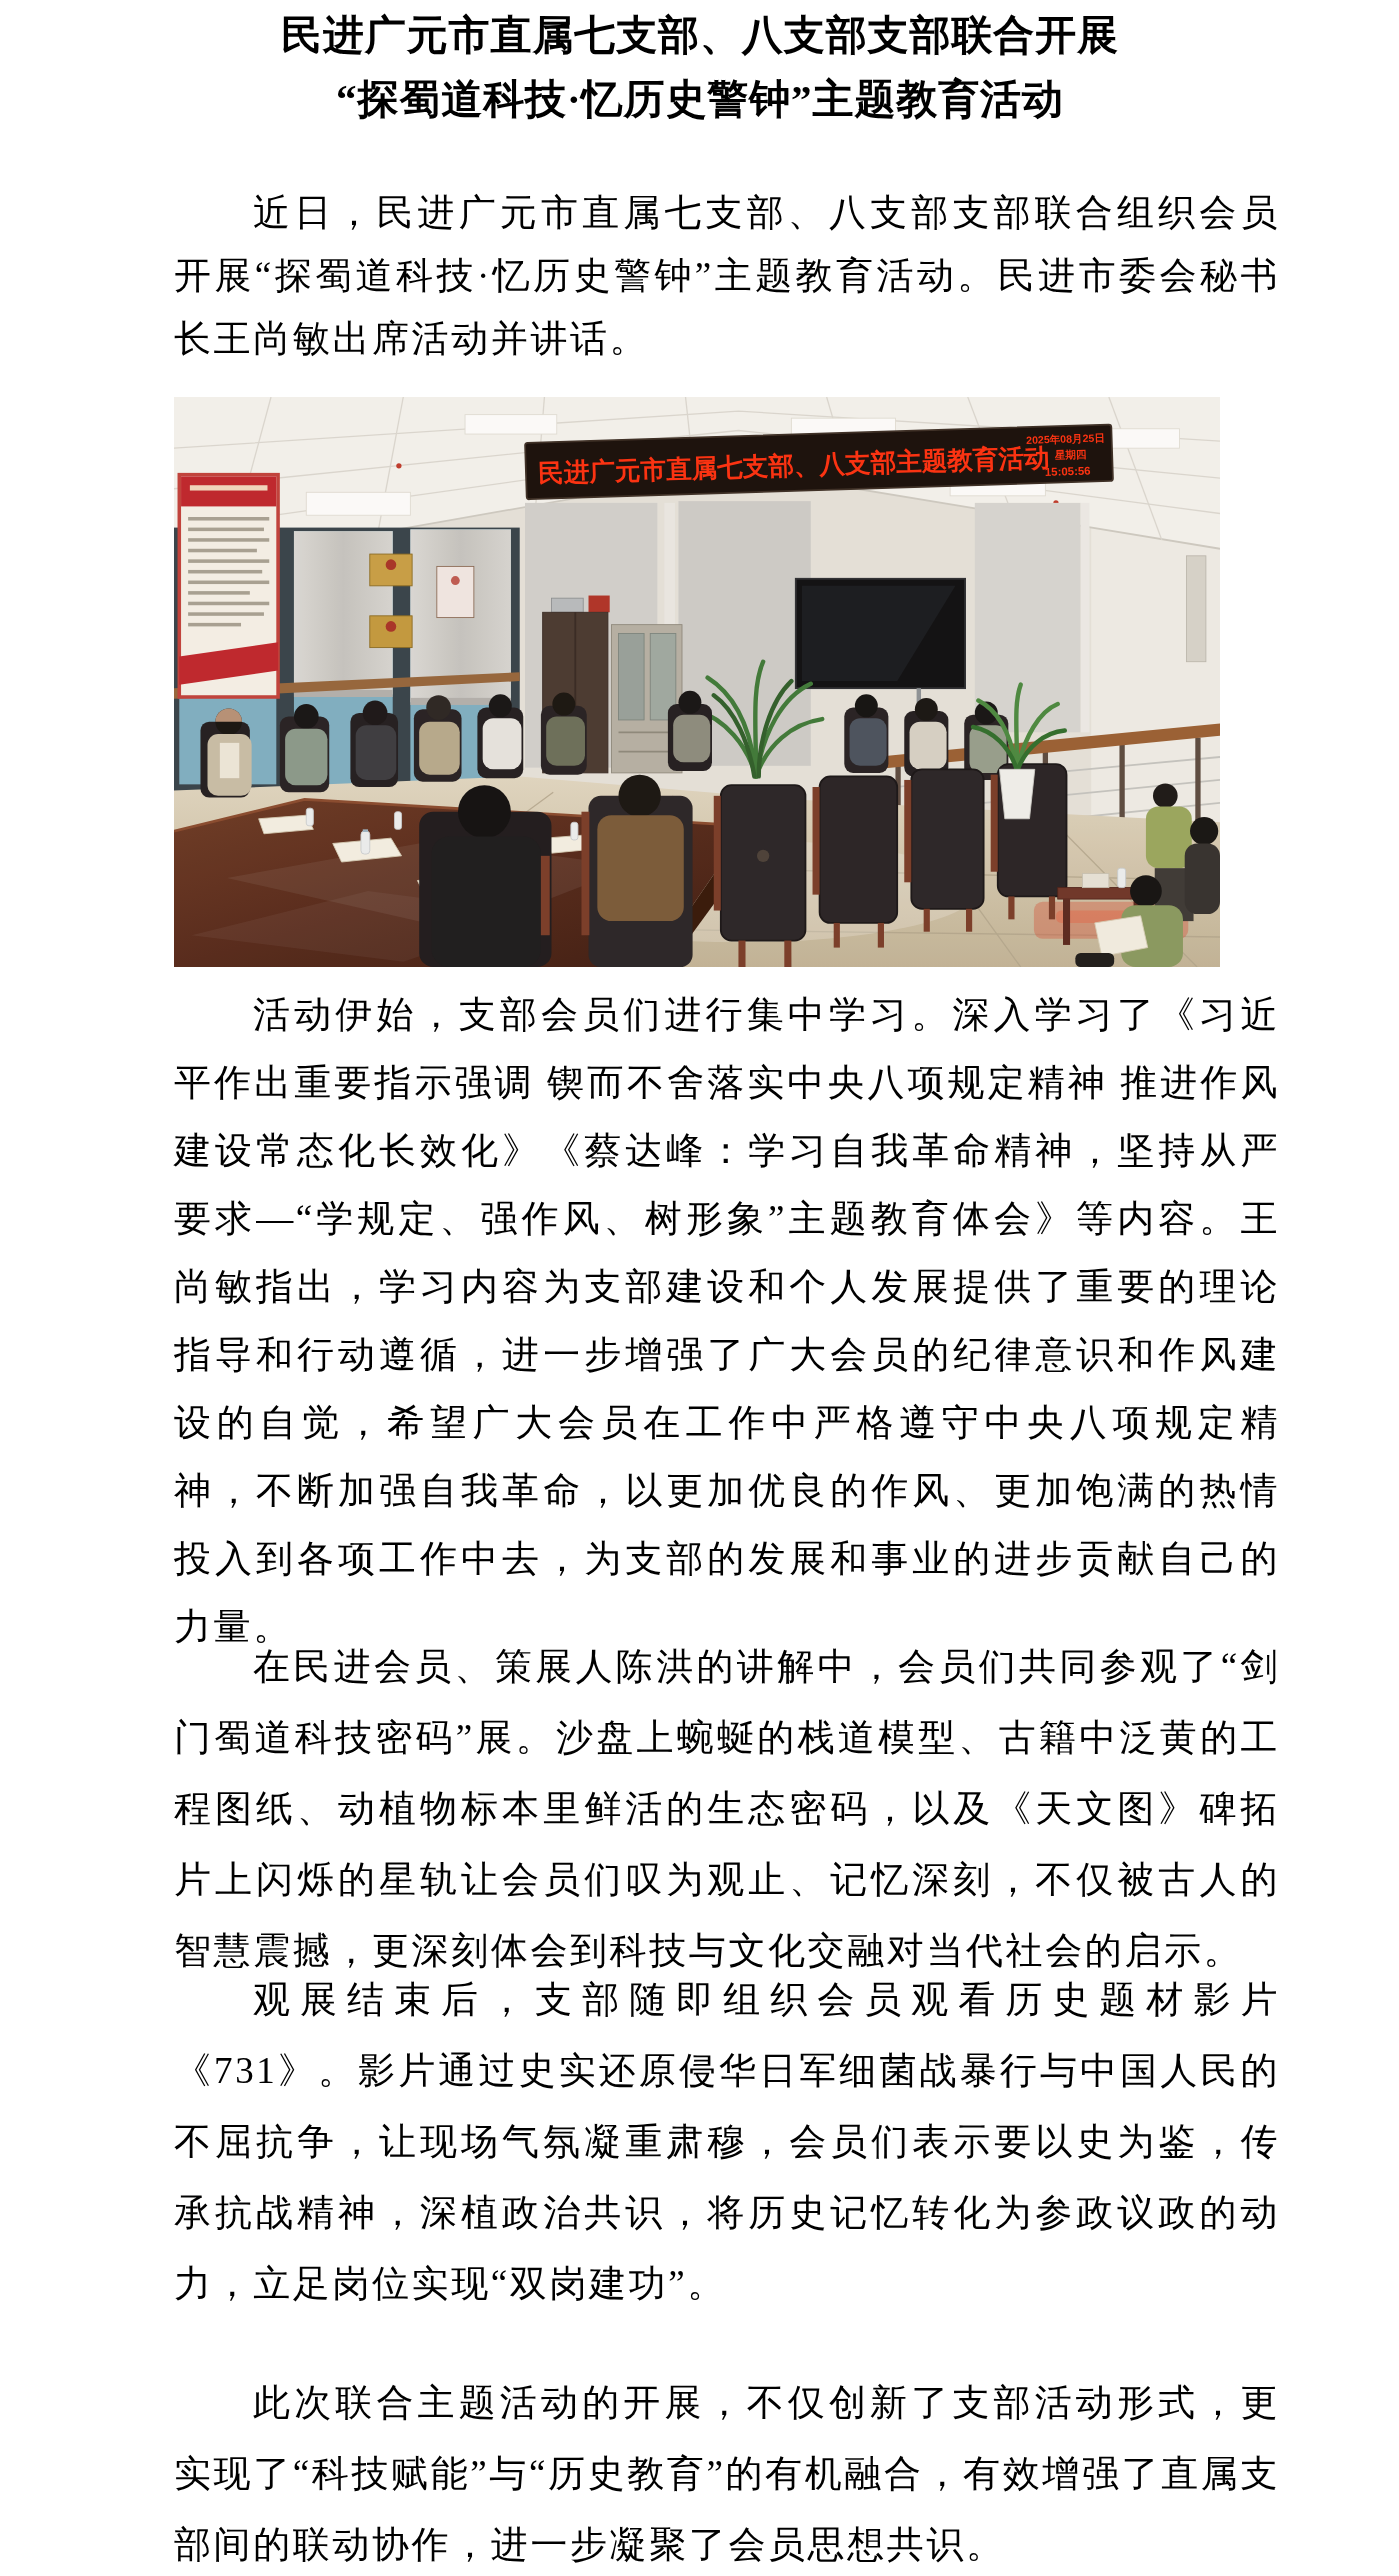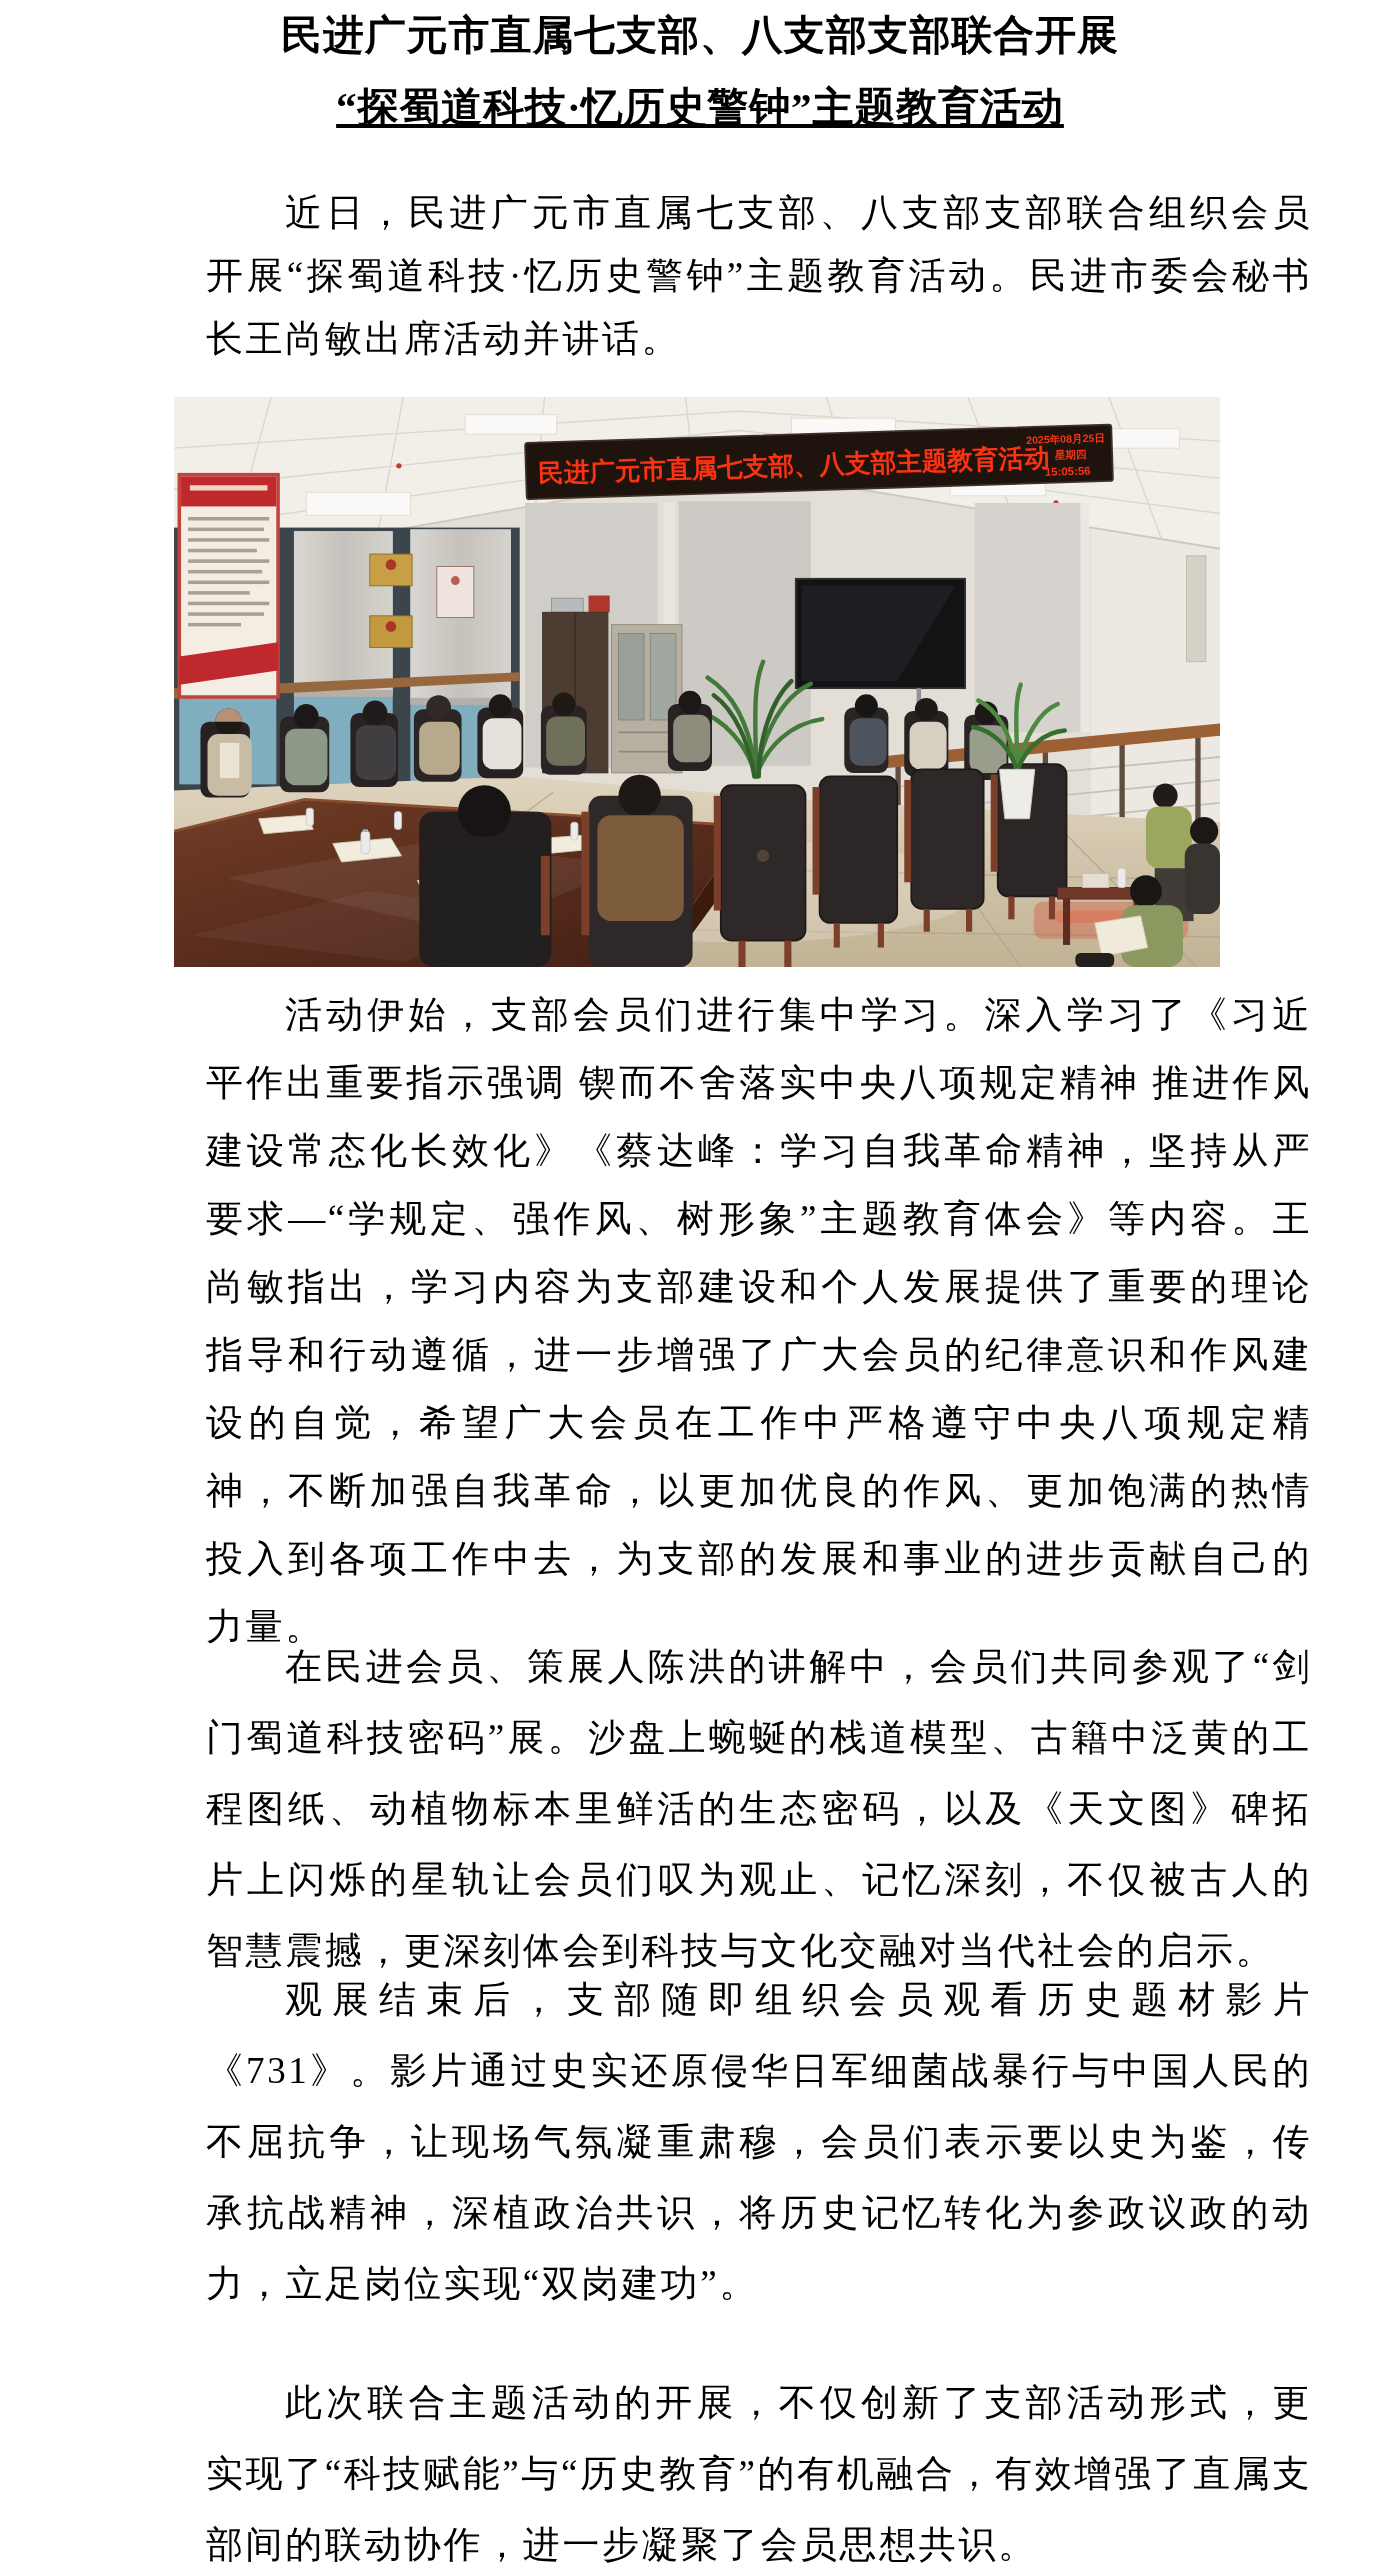--- a/index.html
+++ b/index.html
@@ -14,29 +14,28 @@
     padding-left:48px;
   }
   .title-line{
     position:absolute;left:0;width:1400px;
     text-align:center;
     font-size:41px;font-weight:bold;
     line-height:63px;letter-spacing:0.9px;
     white-space:nowrap;
   }
   .t1{top:3.5px;}
-  .t2{top:76px;text-decoration:underline;}
+  .t2{top:68px;}
   .para{
     position:absolute;left:174px;width:1106px;
     font-size:37px;
     letter-spacing:2.6px;
     text-align:justify;
     text-justify:inter-character;
     text-indent:79px;
-    margin-left:32px;
   }
   .p1{top:181px;line-height:63px;}
   .p2{top:981px;line-height:68px;}
   .p3{top:1631px;line-height:71px;}
   .p4{top:1964px;line-height:71px;}
   .p5{top:2367px;line-height:71px;}
   .photo{
     position:absolute;left:174px;top:397px;
     width:1046px;height:570px;
     overflow:hidden;

